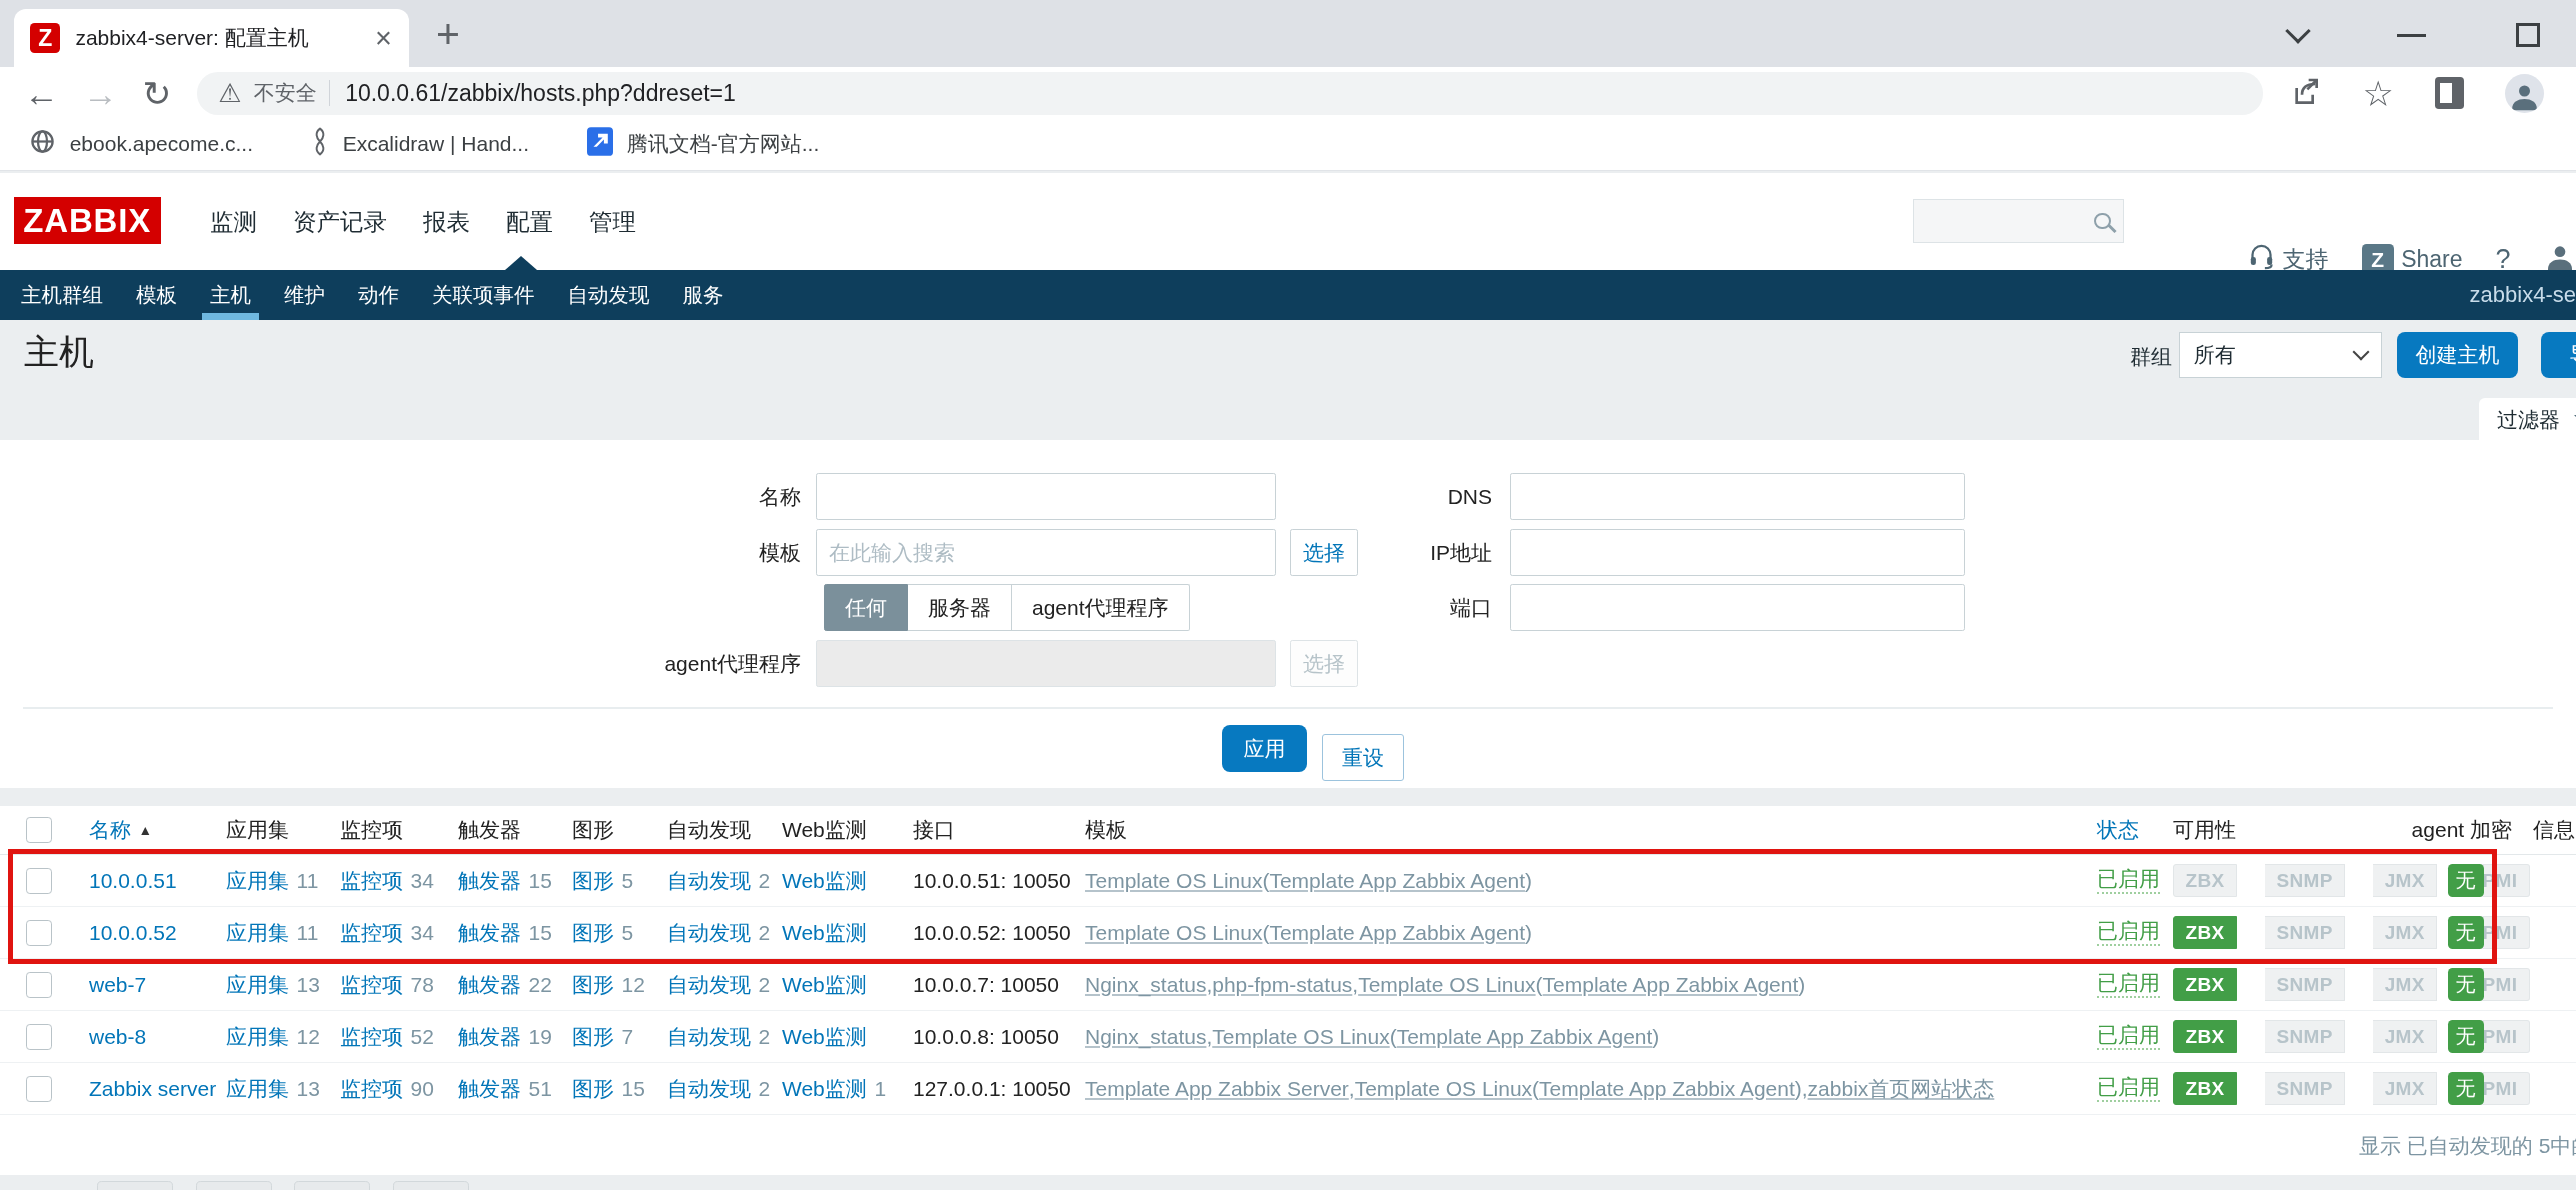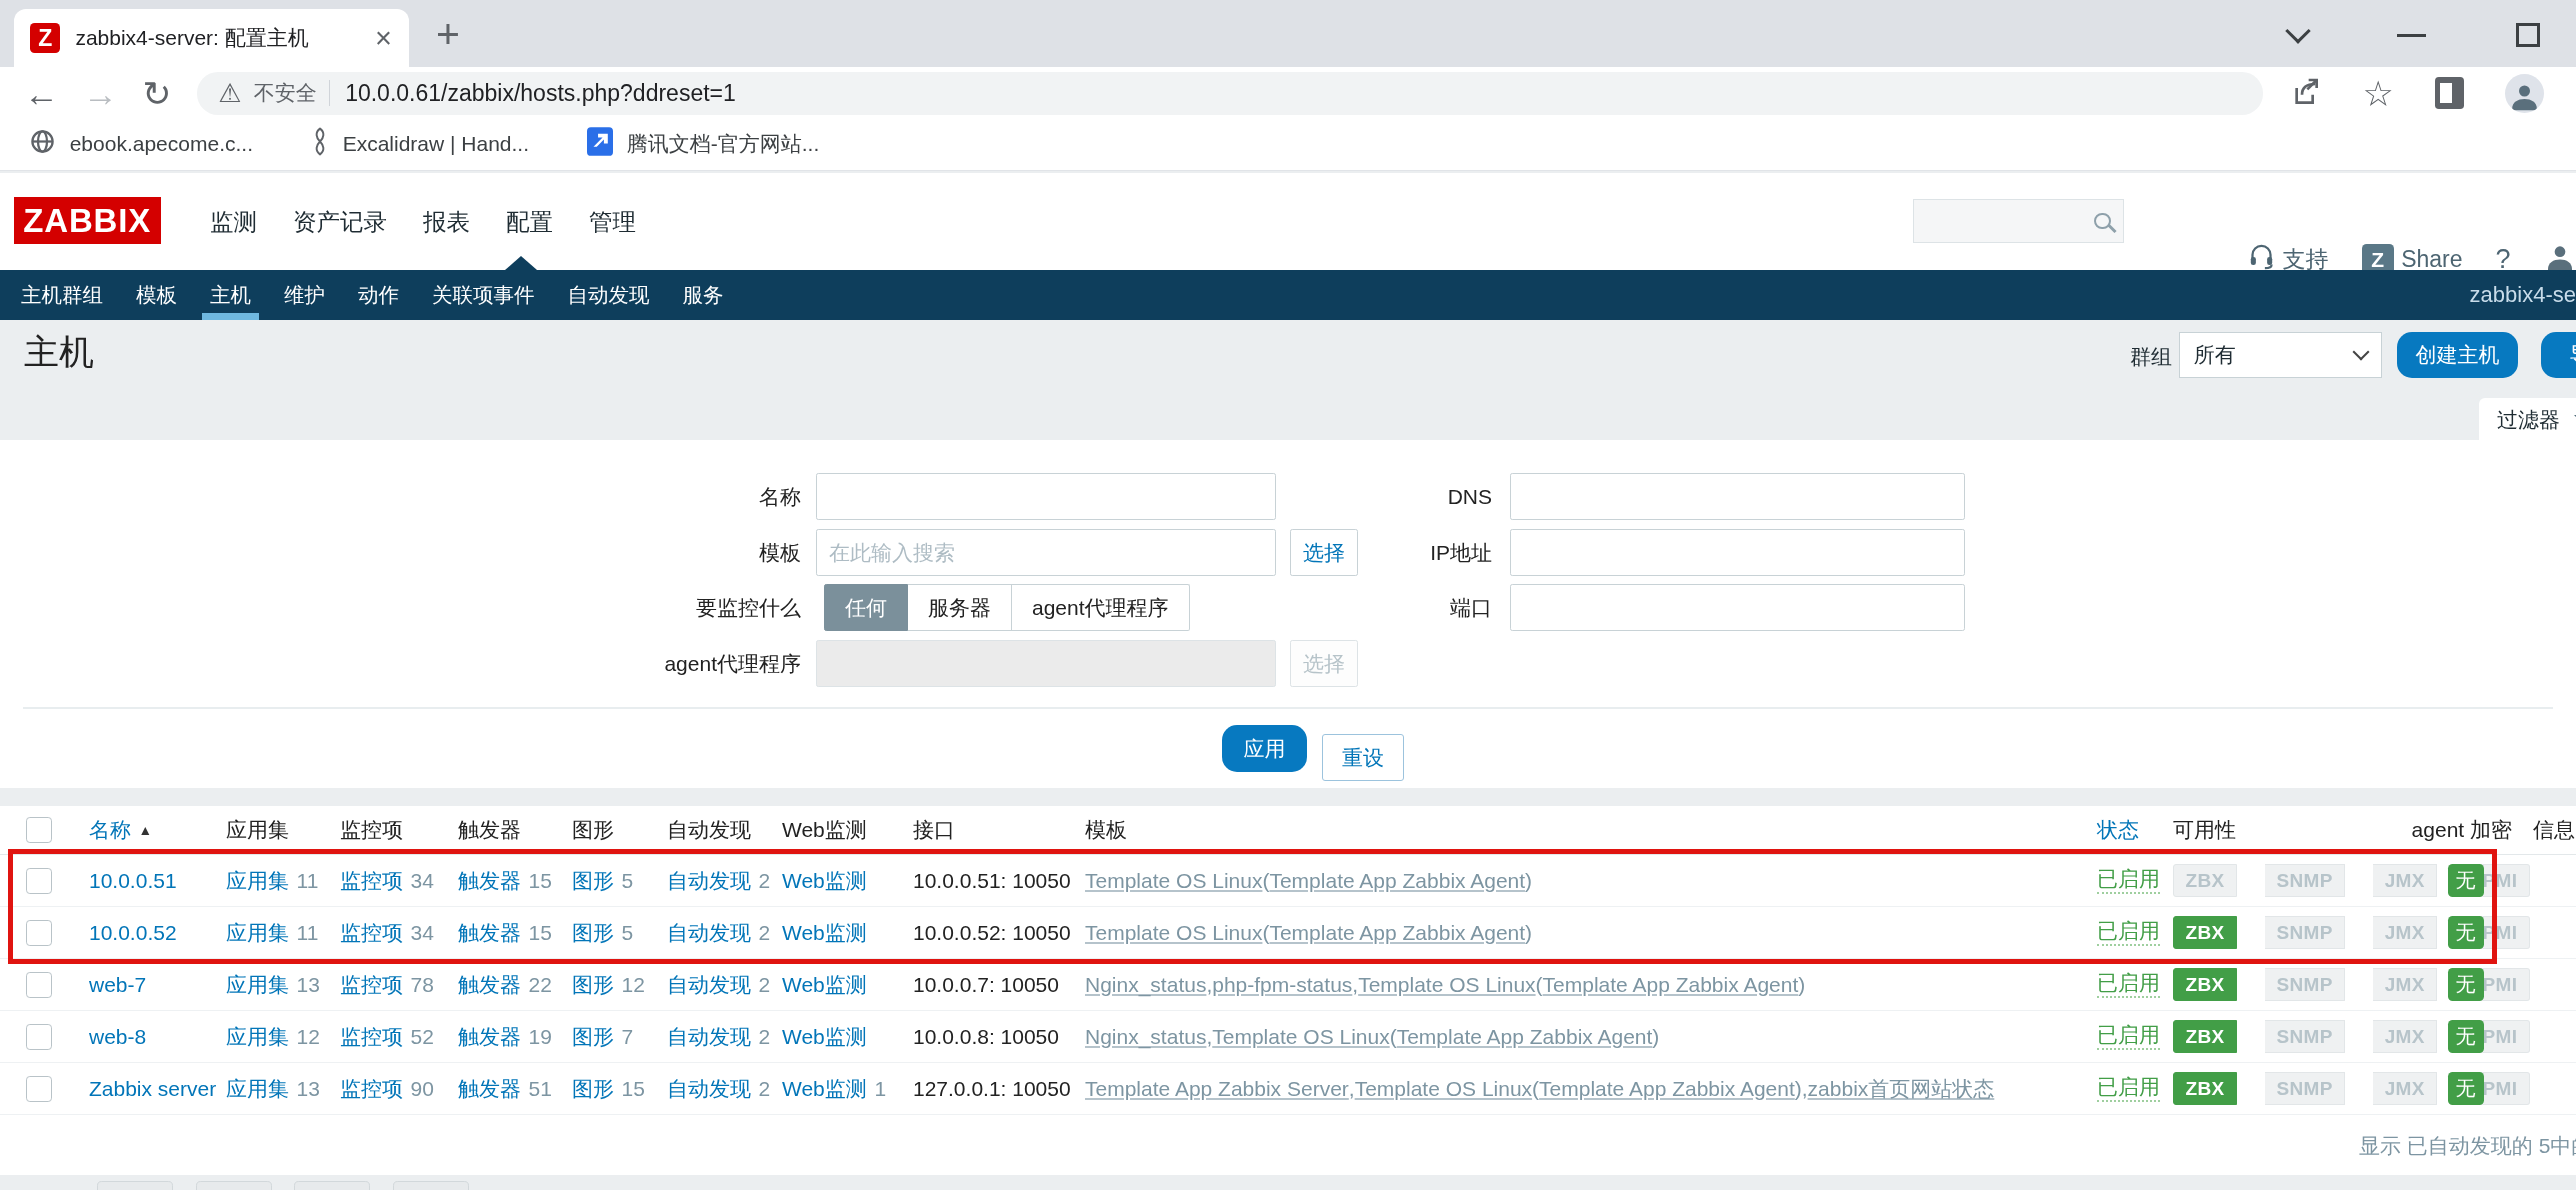--- a/index.html
+++ b/index.html
@@ -76,21 +76,21 @@
                 color:#c8dcea; font-size:22px; }
 
   
   .page-title { position:absolute; left:24px; top:329px; font-size:35px; font-weight:normal; color:#222; }
   .grp-label { position:absolute; left:2130px; top:343px; font-size:21px; }
   .grp-select { position:absolute; left:2179px; top:332px; width:203px; height:46px; background:#fff;
                 border:1.5px solid #c8d2d6; display:flex; align-items:center; justify-content:space-between;
                 padding:0 13.7px; font-size:21px; }
   .sel-chev { width:12px; height:12px; border-right:2.3px solid #444; border-bottom:2.3px solid #444;
               transform:rotate(45deg); margin-top:-6px; }
-  .btn-blue { background:#0779c0; color:#fff; font-size:21px; border-radius:15px;
+  .btn-blue { background:#0779c0; color:#fff; font-size:21px; border-radius:8px;
               display:flex; align-items:center; justify-content:center; }
   .create-btn { position:absolute; left:2397px; top:332px; width:121px; height:46px; }
   .import-btn { position:absolute; left:2541px; top:332px; width:99px; height:46px; }
 
   .filtertab { position:absolute; left:2479px; top:398px; width:129px; height:43px; background:#fff;
                border-radius:6px 6px 0 0; display:flex; align-items:center; padding-left:18px;
                gap:13.7px; font-size:21px; }
   .funnel { width:0; height:0; border-left:10px solid transparent; border-right:10px solid transparent;
             border-top:10px solid #54707e; position:relative; flex:none; }
   .funnel::after { content:""; position:absolute; left:-2.3px; top:-0.8px; width:4.6px; height:8.3px; background:#54707e; }
@@ -308,21 +308,20 @@
   <span class="funnel"></span>
 </div>
 
 <div class="filterpanel">
   <span class="flabel" style="top:33px">名称</span>
   <input class="finput fi-l" style="top: 33px;">
   <span class="flabel" style="top:89px">模板</span>
   <input class="finput fi-l" style="top: 89px;" placeholder="在此输入搜索">
   <div class="selbtn" style="top:89px">选择</div>
 
-  <span class="flabel" style="top:144px">要监控什么</span>
   <div class="seg">
     <span class="seg-btn active">任何</span>
     <span class="seg-btn">服务器</span>
     <span class="seg-btn">agent代理程序</span>
   </div>
 
   <span class="flabel" style="top:200px">agent代理程序</span>
   <input class="finput fi-l disabled" style="top: 200px;" disabled="">
   <div class="selbtn disabled" style="top:200px">选择</div>
 

